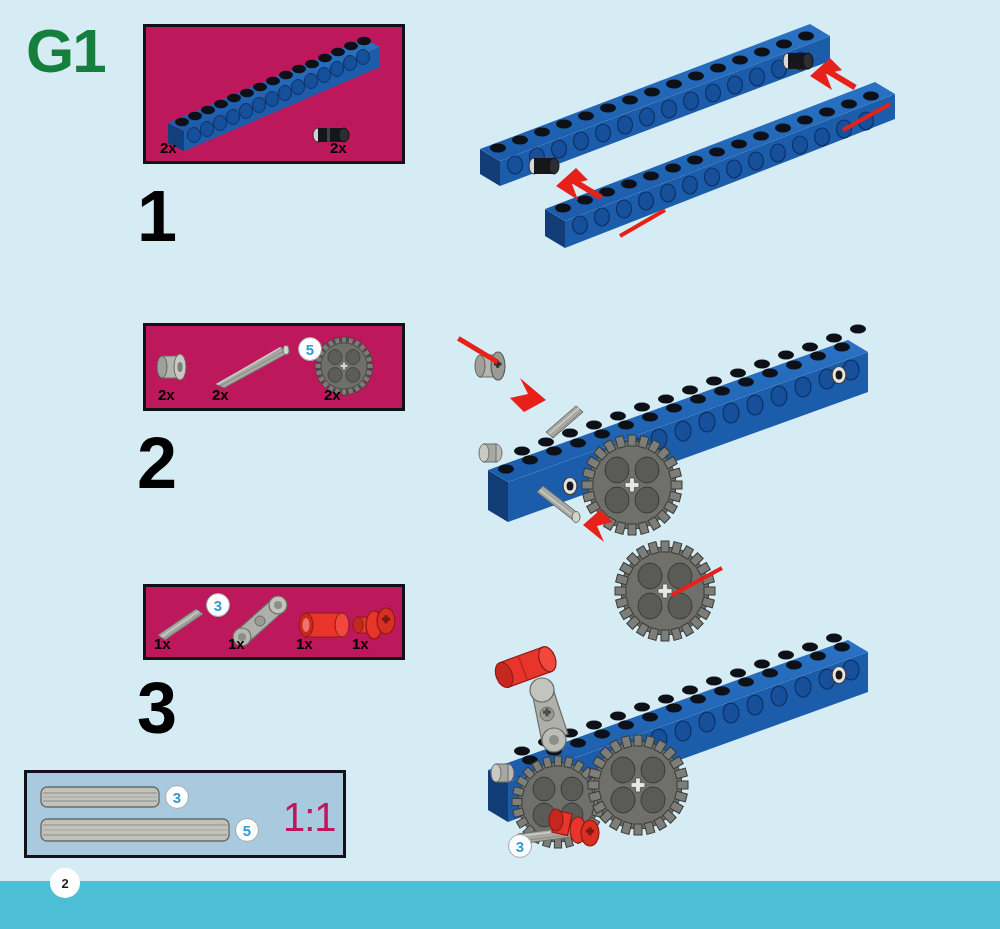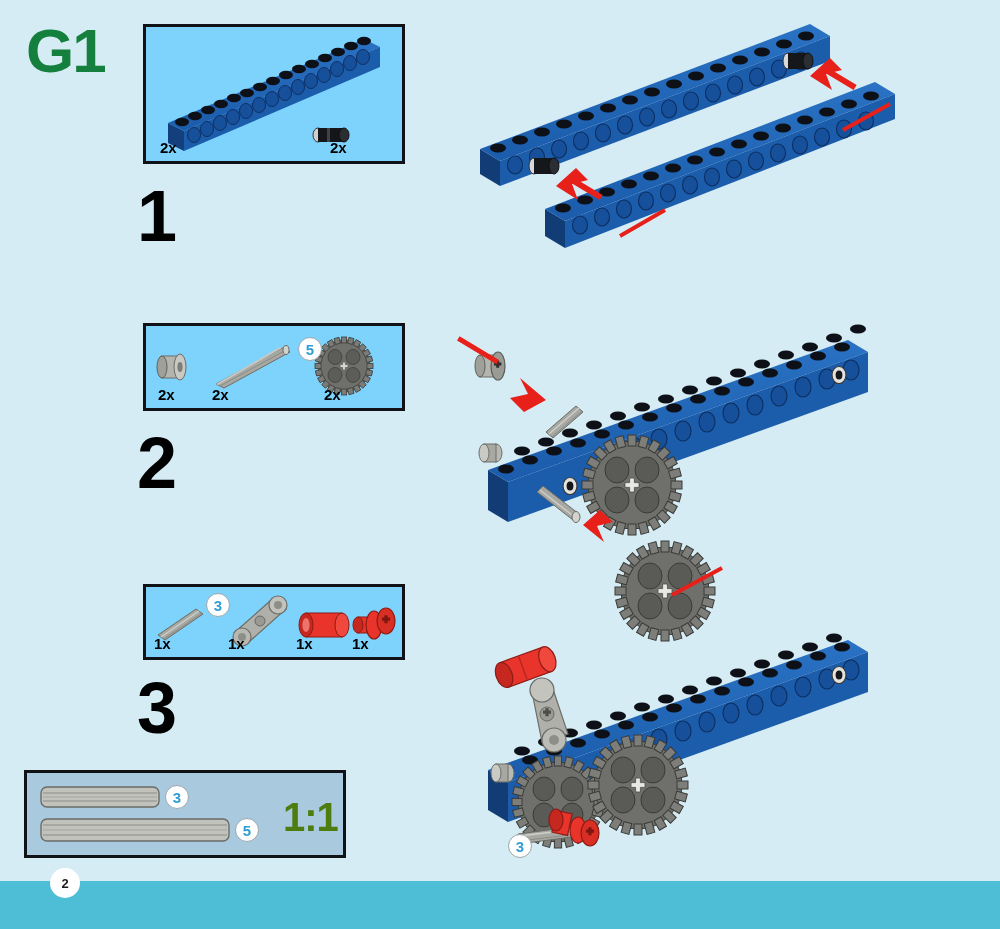--- a/index.html
+++ b/index.html
@@ -14,21 +14,21 @@
   
   .group-title{
     position:absolute;left:26px;top:20px;
     font-size:62px;font-weight:bold;color:#15803d;
     letter-spacing:-2px;line-height:1;
   }
 
   
   .parts-box{
     position:absolute;
-    background:#7dd3fc;
+    background:#be185d;
     border:3px solid #111118;
     box-sizing:border-box;
   }
   .parts-box.b1{left:143px;top:24px;width:262px;height:140px;}
   .parts-box.b2{left:143px;top:323px;width:262px;height:88px;}
   .parts-box.b3{left:143px;top:584px;width:262px;height:76px;}
 
   .scale-box{
     position:absolute;left:24px;top:770px;width:322px;height:88px;
     background:#a9c9de;border:3px solid #111118;box-sizing:border-box;
@@ -37,21 +37,21 @@
   
   .step-num{
     position:absolute;font-size:72px;font-weight:bold;color:#000;line-height:1;
   }
   .step-num.s1{left:137px;top:180px;}
   .step-num.s2{left:137px;top:427px;}
   .step-num.s3{left:137px;top:672px;}
 
   .ratio{
     position:absolute;left:283px;top:795px;
-    font-size:40px;font-weight:bold;color:#4d7c0f;letter-spacing:-1px;
+    font-size:40px;font-weight:normal;color:#be185d;letter-spacing:-1px;
   }
 
   
   .qty{
     position:absolute;font-size:15px;font-weight:bold;color:#000;
   }
 
   
   .bubble{
     position:absolute;width:24px;height:24px;border-radius:50%;

